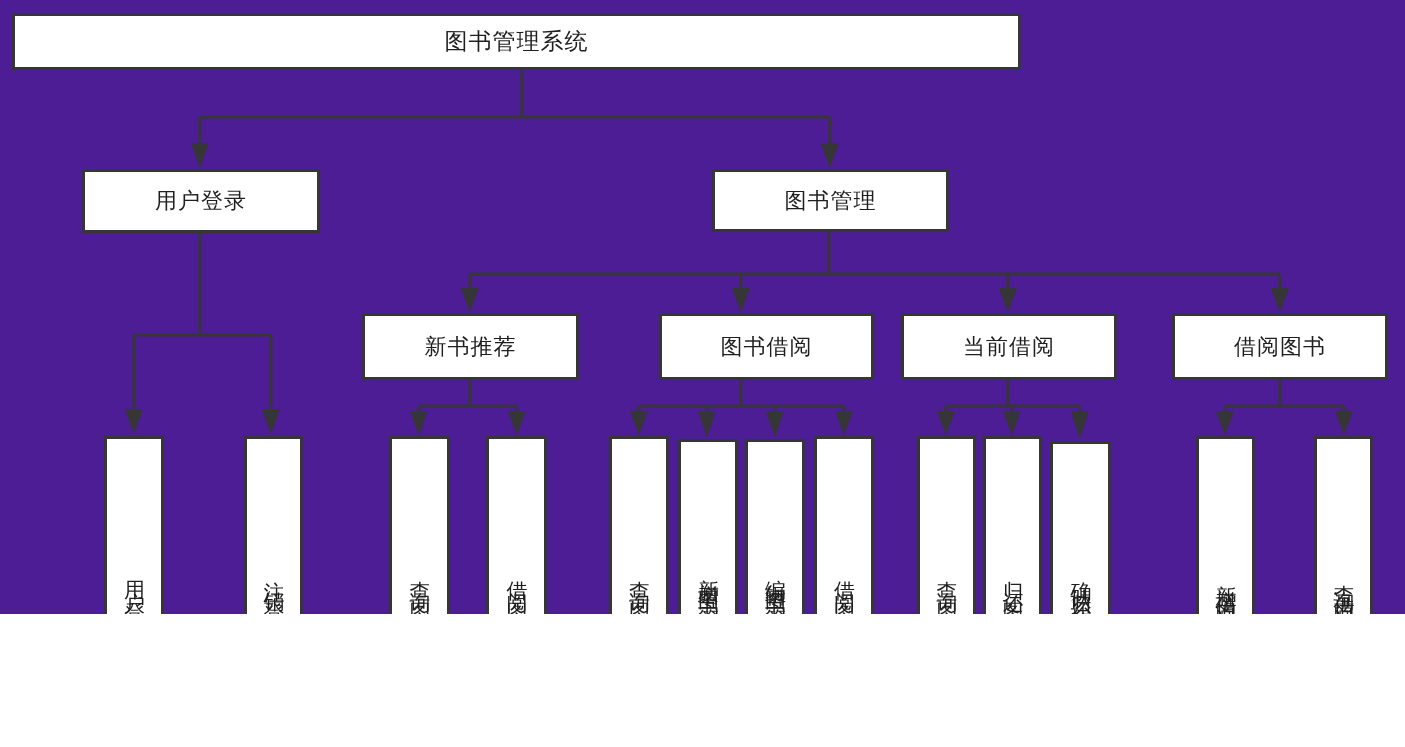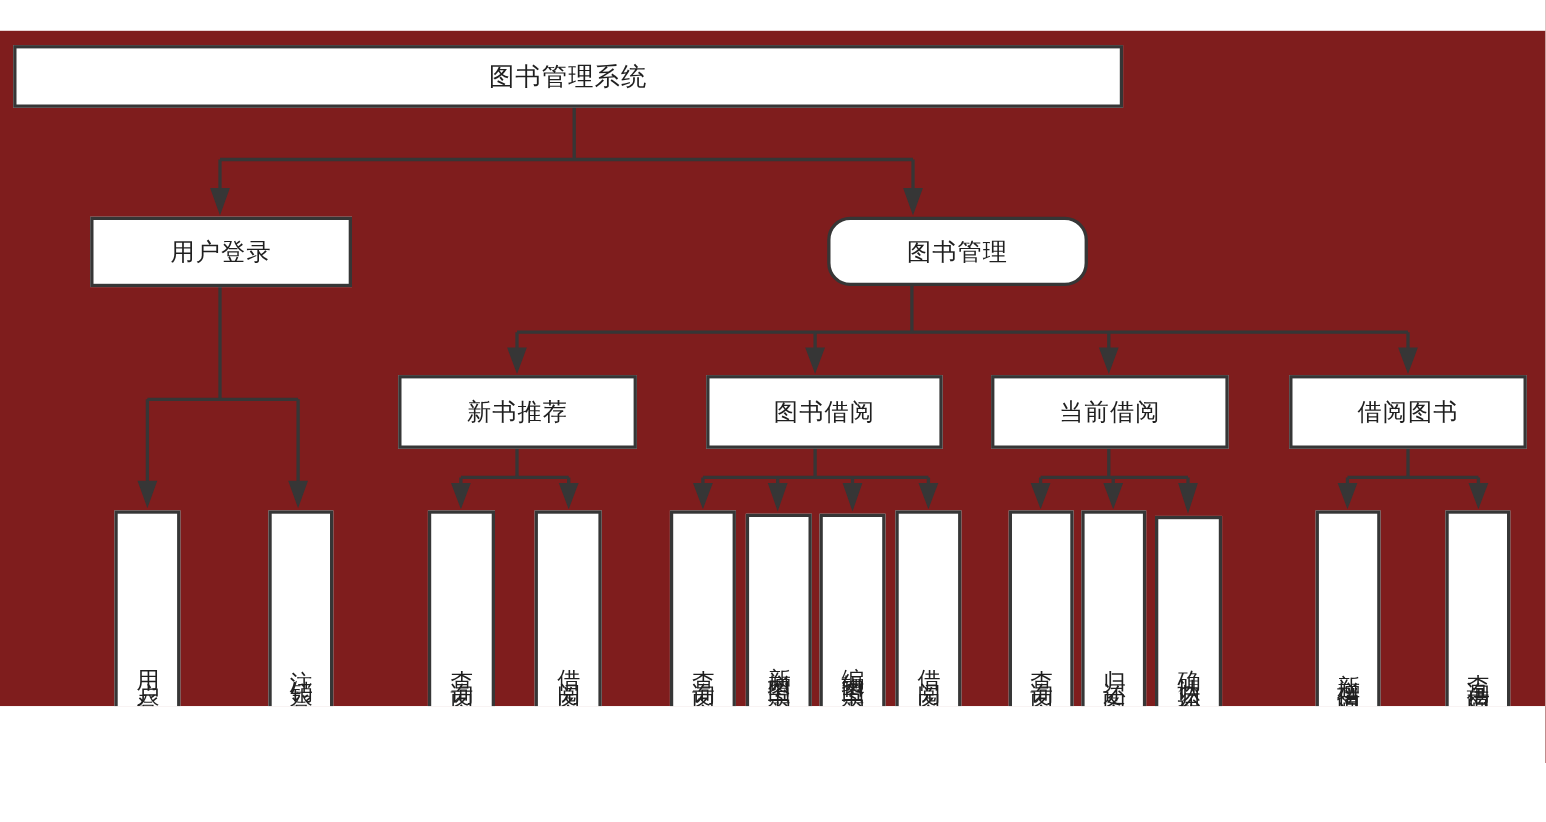--- a/index.html
+++ b/index.html
@@ -5,23 +5,22 @@
   html, body {
     margin: 0;
     padding: 0;
     background: #ffffff;
     font-family: "DejaVu Sans", "Liberation Sans", sans-serif;
   }
   .canvas {
     position: relative;
     width: 1405px;
     height: 614px;
-    background: #7f1d1d;
+    background: #4c1d95;
     overflow: hidden;
-    margin-top: 28px;
   }
   .wires {
     position: absolute;
     left: 0; top: 0;
     width: 1405px; height: 747px;
   }
   .node {
     position: absolute;
     box-sizing: border-box;
     background: #ffffff;
@@ -101,24 +100,24 @@
       <polygon points="1071,411 1089,411 1080,439"></polygon>
 
       <polygon points="1216,411 1234,411 1225,435"></polygon>
       <polygon points="1335,411 1353,411 1344,435"></polygon>
     </g>
   </svg>
 
   <div class="node h-node root-node" style="left:12px; top:13px; width:1009px; height:57px;">图书管理系统</div>
 
   <div class="node h-node" style="left:82px; top:169px; width:238px; height:64px;">用户登录</div>
-  <div class="node h-node" style="left:752px; top:169px; width:237px; height:63px;border-radius:21px;">图书管理</div>
+  <div class="node h-node" style="left:712px; top:169px; width:237px; height:63px;">图书管理</div>
 
   <div class="node h-node" style="left:362px; top:313px; width:217px; height:67px;">新书推荐</div>
-  <div class="node h-node" style="left:642px; top:313px; width:215px; height:67px;">图书借阅</div>
+  <div class="node h-node" style="left:659px; top:313px; width:215px; height:67px;">图书借阅</div>
   <div class="node h-node" style="left:901px; top:313px; width:216px; height:67px;">当前借阅</div>
   <div class="node h-node" style="left:1172px; top:313px; width:216px; height:67px;">借阅图书</div>
 
   <div class="node v-node" style="left:104px; top:436px; width:60px; height:299px;">
     <span class="vtext">用户登录</span>
   </div>
   <div class="node v-node" style="left:244px; top:436px; width:59px; height:299px;">
     <span class="vtext">注销登录</span>
   </div>
 

